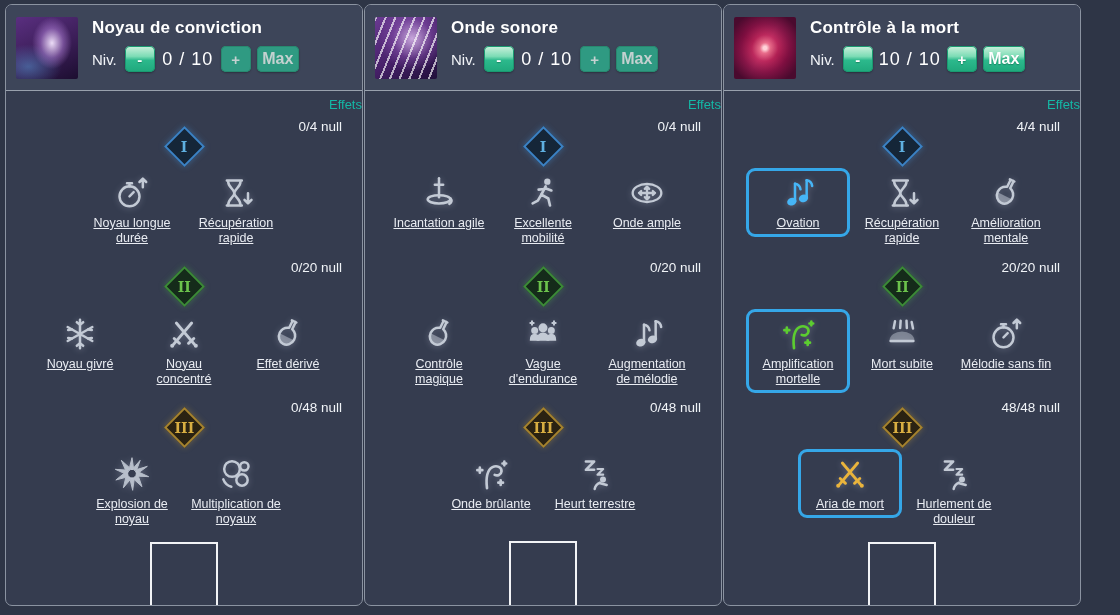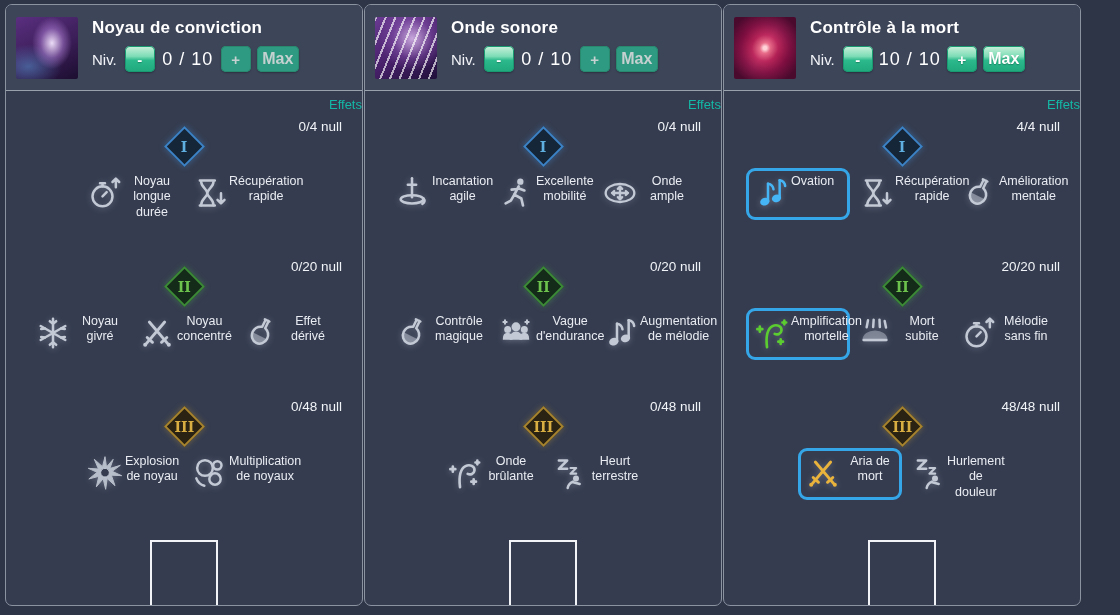--- a/index.html
+++ b/index.html
@@ -62,21 +62,21 @@
   .diamond .numeral{transform:rotate(-45deg);font-family:"DejaVu Serif",serif;font-weight:bold;font-size:14px;line-height:1;}
   .tier-I .diamond{border-color:#3c82c4;background:#152638;box-shadow:0 0 6px rgba(70,150,220,.45);}
   .tier-I .numeral{color:#5fb0e0;}
   .tier-II .diamond{border-color:#3c8a38;background:#152b1a;box-shadow:0 0 6px rgba(80,180,80,.4);}
   .tier-II .numeral{color:#6cc24c;}
   .tier-III .diamond{border-color:#a5832f;background:#2a2212;box-shadow:0 0 6px rgba(200,160,60,.4);}
   .tier-III .numeral{color:#d8ae42;}
   .effects-row{display:flex;justify-content:center;align-items:flex-start;flex:0 0 auto;min-height:84px;}
   .effect{
     width:104px;box-sizing:border-box;border:3px solid transparent;border-radius:9px;
-    padding:1px 2px 3px 2px;display:flex;flex-direction:row;align-items:flex-start;cursor:pointer;
+    padding:1px 2px 3px 2px;display:flex;flex-direction:column;align-items:center;cursor:pointer;text-decoration:underline;
   }
   .effect.selected{border-color:#35a7e8;}
   .icon-wrap{height:42px;display:flex;align-items:center;justify-content:center;color:#c3cad5;}
   .icon-wrap svg{filter:drop-shadow(0 1px 3px rgba(225,235,255,.28));}
   .effect-label{font-size:12.5px;color:#e9ecf2;text-align:center;line-height:1.22;margin-top:2px;}
   .drop-slot{width:64px;height:64px;border:2px solid #f2f3f6;margin:8px auto 7px auto;flex:0 0 auto;}
   .x-btn{width:32px;height:29px;font-size:14px;margin:0 auto;flex:0 0 auto;}
 </style>
 </head>
 <body>

